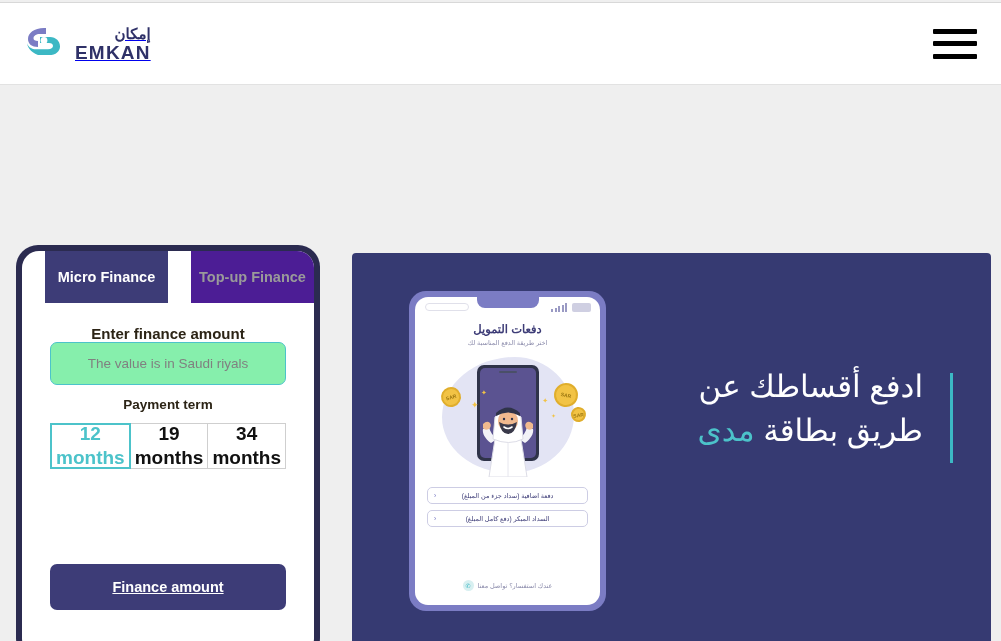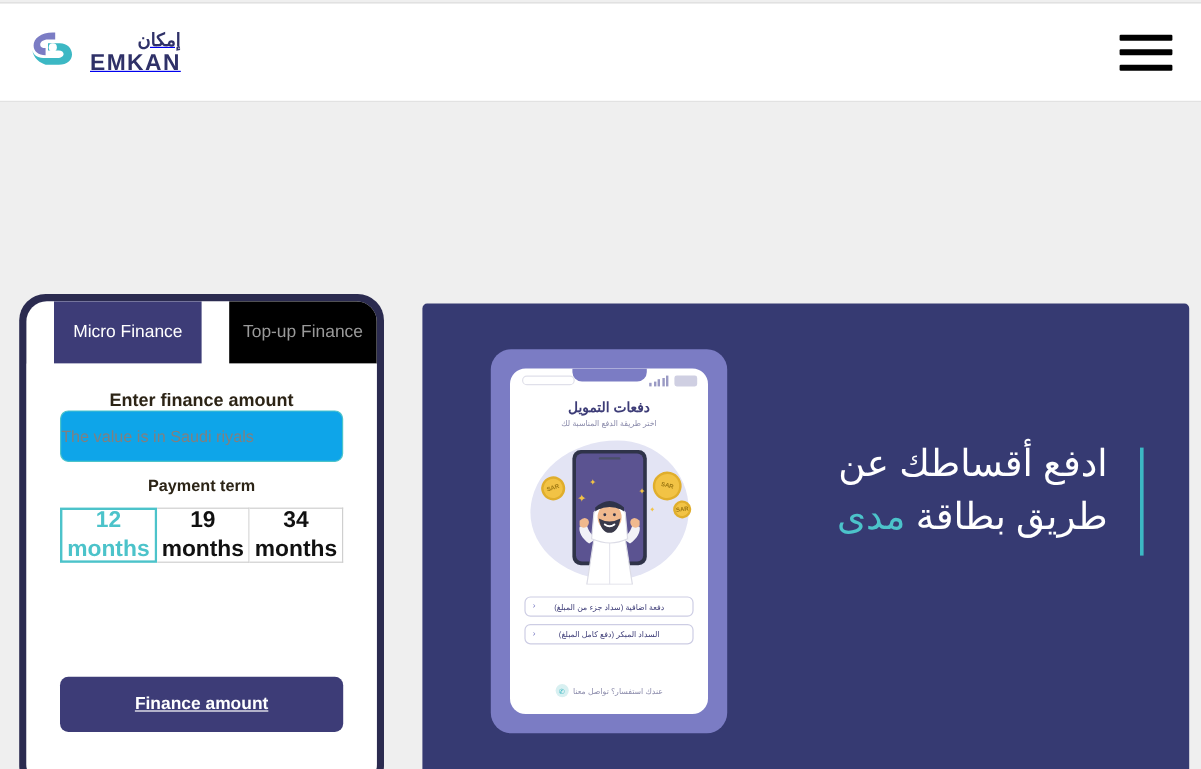--- a/index.html
+++ b/index.html
@@ -113,31 +113,31 @@
     display: flex;
     height: 52px;
     flex: 0 0 auto;
   }
   .tab {
     flex: 1;
     display: flex;
     align-items: center;
     justify-content: center;
     font-size: 14.5px;
-    font-weight: 400;
+    font-weight: 700;
     cursor: pointer;
     user-select: none;
     margin-left: 23px;
   }
   .tab.active {
     background: #3d3c77;
     color: #ffffff;
   }
   .tab.inactive {
-    background: #000000;
+    background: #4c1d95;
     color: #9a9a9a;
   }
 
   .card-body {
     flex: 1;
     padding: 22px 28px 0 28px;
     display: flex;
     flex-direction: column;
     background: #fff;
   }
@@ -147,22 +147,22 @@
     font-size: 15px;
     font-weight: 700;
     color: #2c2416;
   }
 
   .amount-input {
     width: 100%;
     height: 43px;
     border: 1.6px solid #4cc3ca;
     border-radius: 7px;
-    background: #0ea5e9;
-    text-align: left;
+    background: #86efac;
+    text-align: center;
     font-size: 13.5px;
     font-family: "Liberation Sans", sans-serif;
     color: #4e4e4e;
     outline: none;
   }
   .amount-input::placeholder { color: #808080; opacity: 1; }
 
   .term-label {
     text-align: center;
     font-size: 13.5px;
@@ -256,21 +256,21 @@
 
   
   .phone {
     position: absolute;
     left: 57px;
     top: 38px;
     width: 197px;
     height: 320px;
     background: #7b7cc4;
     border-radius: 17px;
-    padding: 16px;
+    padding: 6px;
   }
   .phone-screen {
     background: #ffffff;
     border-radius: 13px;
     height: 100%;
     position: relative;
     overflow: hidden;
     display: flex;
     flex-direction: column;
   }

